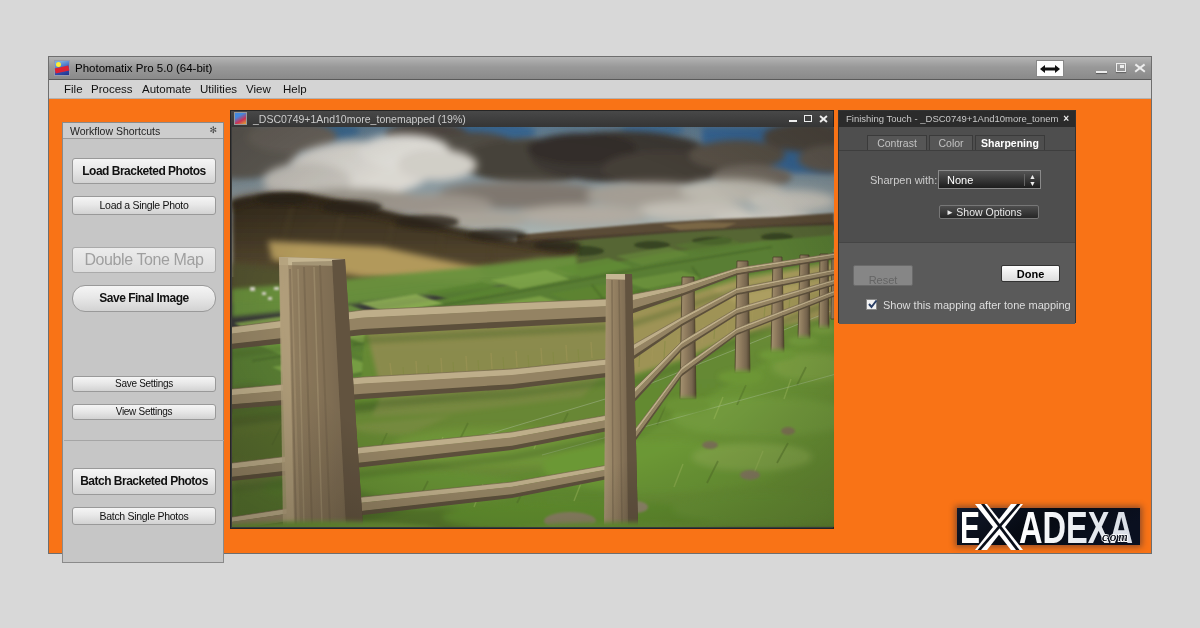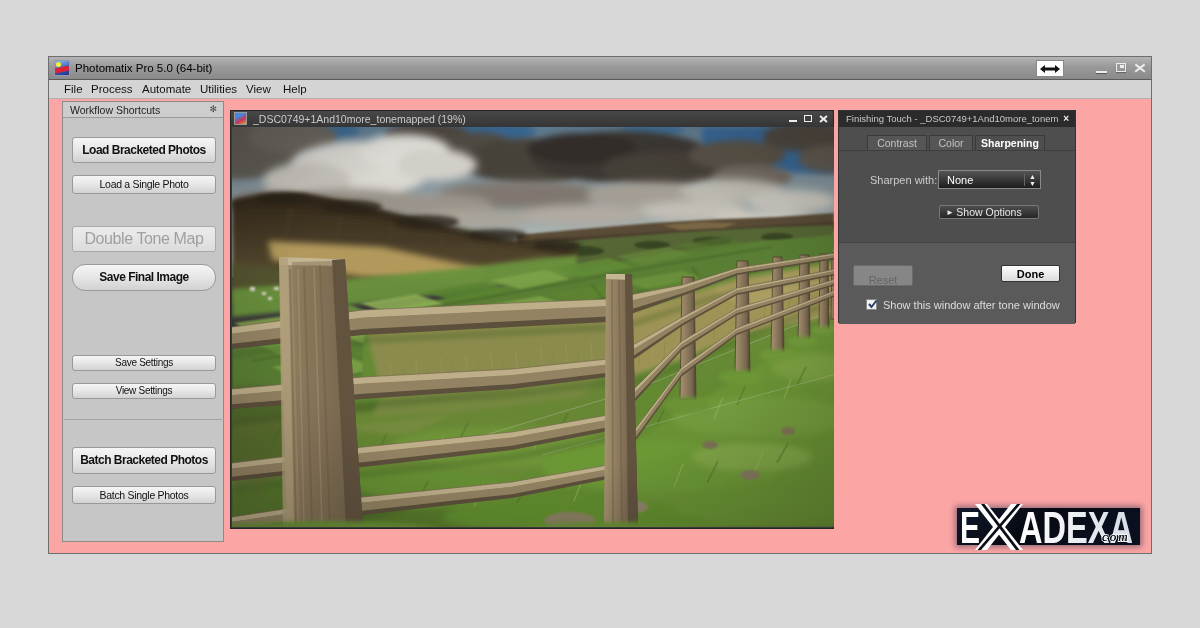--- a/index.html
+++ b/index.html
@@ -1,27 +1,27 @@
 <!DOCTYPE html>
 <html><head>
 <meta charset="utf-8">
 <style>
 html,body{margin:0;padding:0;width:1200px;height:628px;overflow:hidden;background:#d8d8d8;font-family:"Liberation Sans",sans-serif;}
 *{box-sizing:border-box;}
-#win{position:absolute;left:48px;top:56px;width:1104px;height:498px;background:#fca5a5;border:1px solid #6e6e6e;}
+#win{position:absolute;left:48px;top:56px;width:1104px;height:498px;background:#f97316;border:1px solid #6e6e6e;}
 #titlebar{position:absolute;left:0;top:0;width:100%;height:23px;background:linear-gradient(#b4b4b4,#999 45%,#8a8a8a);border-bottom:1px solid #5a5a5a;}
 #titlebar .ttext{position:absolute;left:26px;top:5px;font-size:11.5px;color:#000;}
 #appicon{position:absolute;left:5px;top:3px;width:16px;height:16px;background:linear-gradient(160deg,#77aadd 15%,#3355bb 60%,#223388);border:1px solid #99a;}
 #appicon .sun{position:absolute;left:1px;top:1px;width:5px;height:5px;border-radius:50%;background:#ffee33;}
 #appicon .sw{position:absolute;left:0px;top:6px;width:14px;height:5px;background:#dd2233;transform:rotate(-12deg);}
 #resizebtn{position:absolute;left:987px;top:3px;width:28px;height:17px;background:#fdfdfd;border:1px solid #888;}
 #resizebtn svg{display:block;margin:3px auto 0;}
 #menubar{position:absolute;left:0;top:23px;width:100%;height:19px;background:#d4d4d4;border-bottom:1px solid #b2b2b2;}
 #menubar span{position:absolute;top:3px;font-size:11.5px;color:#111;}
-#lpanel{position:absolute;left:13px;top:44px;width:162px;height:441px;background:#c6c6c6;border:1px solid #8a8a8a;}
+#lpanel{position:absolute;left:13px;top:65px;width:162px;height:441px;background:#c6c6c6;border:1px solid #8a8a8a;}
 #lpanel .hdr{position:absolute;left:0;top:0;width:100%;height:16px;background:#cdcdcd;border-bottom:1px solid #9a9a9a;}
 #lpanel .hdr .t{position:absolute;left:7px;top:2px;font-size:10.5px;color:#222;}
 #lpanel .hdr .x{position:absolute;right:6px;top:2px;font-size:9px;color:#444;}
 .pbtn{position:absolute;left:9px;width:144px;white-space:nowrap;overflow:hidden;background:linear-gradient(#f5f5f5,#e8e8e8 45%,#d2d2d2);border:1px solid #999;border-radius:3px;text-align:center;color:#111;}
 .pbtn.big{font-weight:bold;font-size:12px;letter-spacing:-0.5px;}
 .pbtn.dis{color:#9f9f9f;border-color:#aaa;background:linear-gradient(#ececec,#dcdcdc);}
 #lsep{position:absolute;left:1px;top:317px;width:160px;height:1px;background:#a5a5a5;}
 #pwin{position:absolute;left:181px;top:53px;width:604px;height:419px;background:#3a3a3a;border:1px solid #252525;}
 #ptitle{position:absolute;left:0;top:0;width:100%;height:16px;background:linear-gradient(#484848,#353535);color:#ccc;font-size:10.5px;}
 #ptitle .t{position:absolute;left:22px;top:2px;}
@@ -406,21 +406,21 @@
     <div id="ftshow"><span class="tri">►</span>Show Options</div>
     <div id="ftsep"></div>
     <div id="ftbottom">
       <div id="ftreset">Reset</div>
       <div id="ftdone">Done</div>
       <div id="ftchk">
           <svg width="13" height="13" viewBox="0 0 13 13" style="position:absolute;left:-1px;top:-2px;">
             <path d="M3 6 L5.5 9 L10.5 2.5" stroke="#2a3f66" stroke-width="2" fill="none"></path>
           </svg>
         </div>
-      <div id="ftchklbl">Show this window after tone window</div>
+      <div id="ftchklbl">Show this mapping after tone mapping</div>
     </div>
   </div>
 </div>
 <div id="logo">
     <svg width="183" height="37" viewBox="0 0 183 37" style="position:absolute;left:0;top:0;overflow:visible;">
 <defs>
 <linearGradient id="lgbg" x1="0" y1="0" x2="1" y2="0.3">
 <stop offset="0" stop-color="#11192c"></stop>
           <stop offset="0.5" stop-color="#060a12"></stop>
           <stop offset="1" stop-color="#0a1020"></stop>

